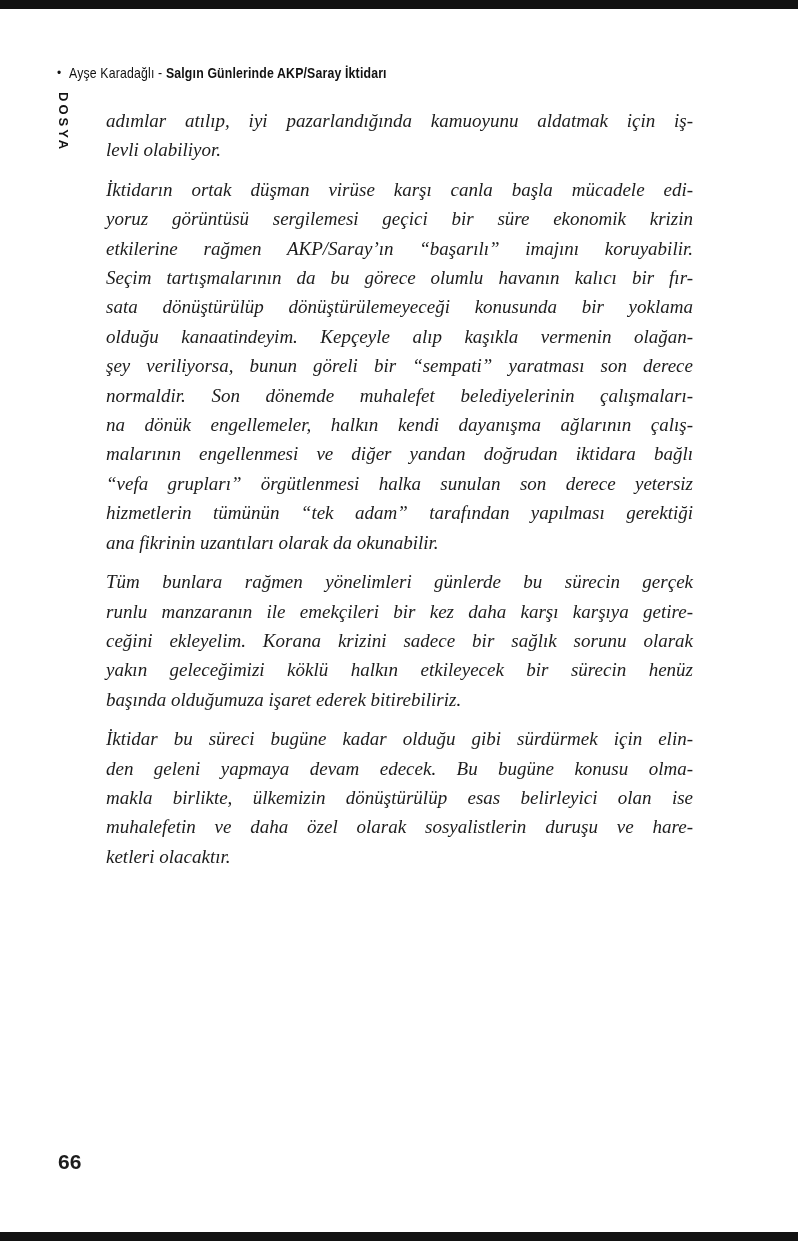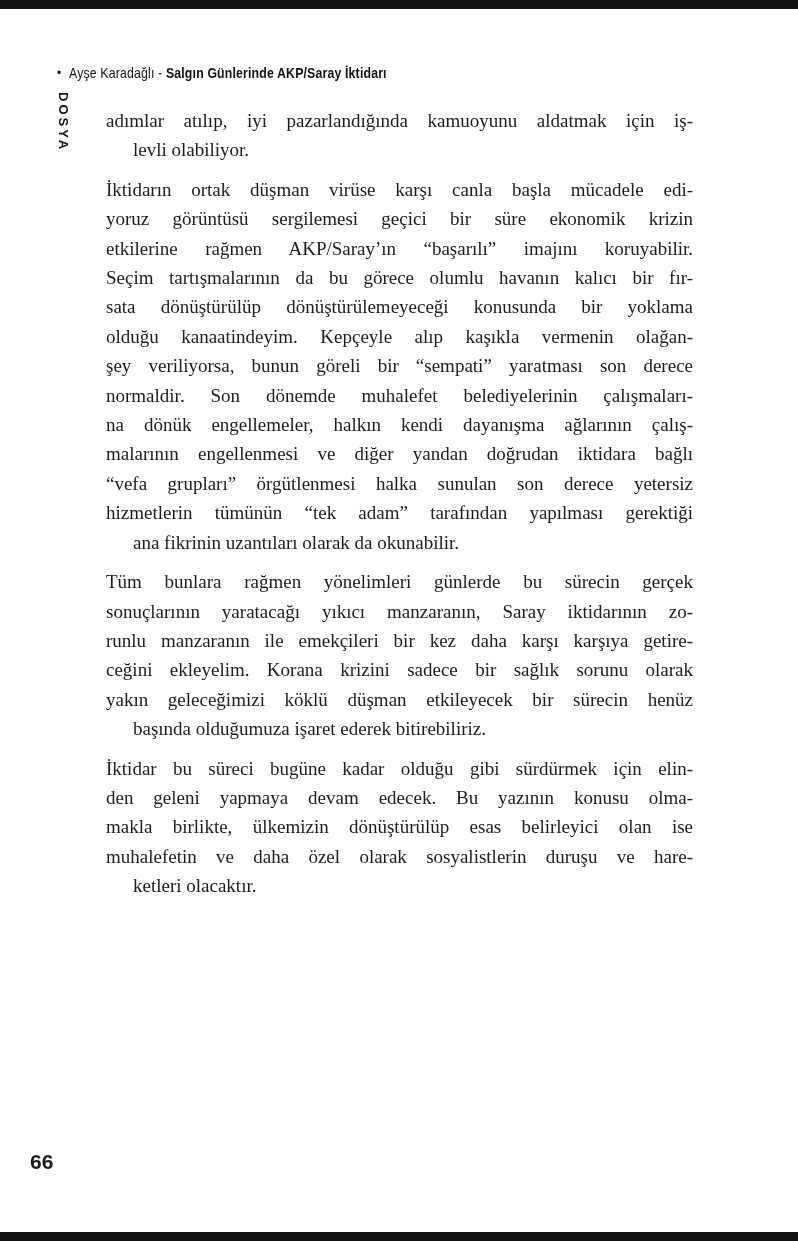--- a/index.html
+++ b/index.html
@@ -71,29 +71,29 @@
     top: 106px;
     width: 587px;
     font-size: 19px;
     line-height: 29.4px;
     color: #1c1c1c;
   }
   .paragraph { margin: 0 0 10px 0; }
   .paragraph .line {
     text-align: justify;
     text-align-last: justify;
+    font-style: italic;
   }
   .paragraph .line.last {
     text-align-last: left;
-    margin-left: 27px;
   }
 
   .page-number {
     position: absolute;
-    left: 30px;
+    left: 58px;
     top: 1150px;
     font-family: "Liberation Sans", sans-serif;
     font-weight: 700;
     font-size: 21px;
     color: #1c1c1c;
   }
 </style>
 </head>
 <body>
 
@@ -123,29 +123,28 @@
         <div class="line">şey veriliyorsa, bunun göreli bir “sempati” yaratması son derece</div>
         <div class="line">normaldir. Son dönemde muhalefet belediyelerinin çalışmaları-</div>
         <div class="line">na dönük engellemeler, halkın kendi dayanışma ağlarının çalış-</div>
         <div class="line">malarının engellenmesi ve diğer yandan doğrudan iktidara bağlı</div>
         <div class="line">“vefa grupları” örgütlenmesi halka sunulan son derece yetersiz</div>
         <div class="line">hizmetlerin tümünün “tek adam” tarafından yapılması gerektiği</div>
         <div class="line last">ana fikrinin uzantıları olarak da okunabilir.</div>
       </div>
       <div class="paragraph">
         <div class="line">Tüm bunlara rağmen yönelimleri günlerde bu sürecin gerçek</div>
-        <div class="line">sonuçlarının yaratacağı yıkıcı manzaranın, Saray iktidarının zo-</div>
         <div class="line">runlu manzaranın ile emekçileri bir kez daha karşı karşıya getire-</div>
         <div class="line">ceğini ekleyelim. Korana krizini sadece bir sağlık sorunu olarak</div>
-        <div class="line">yakın geleceğimizi köklü düşman etkileyecek bir sürecin henüz</div>
+        <div class="line">yakın geleceğimizi köklü halkın etkileyecek bir sürecin henüz</div>
         <div class="line last">başında olduğumuza işaret ederek bitirebiliriz.</div>
       </div>
       <div class="paragraph">
         <div class="line">İktidar bu süreci bugüne kadar olduğu gibi sürdürmek için elin-</div>
-        <div class="line">den geleni yapmaya devam edecek. Bu yazının konusu olma-</div>
+        <div class="line">den geleni yapmaya devam edecek. Bu bugüne konusu olma-</div>
         <div class="line">makla birlikte, ülkemizin dönüştürülüp esas belirleyici olan ise</div>
         <div class="line">muhalefetin ve daha özel olarak sosyalistlerin duruşu ve hare-</div>
         <div class="line last">ketleri olacaktır.</div>
       </div>
     </main>
 
   <div class="page-number">66</div>
 
   <div class="edge-bar bottom"></div>
 

